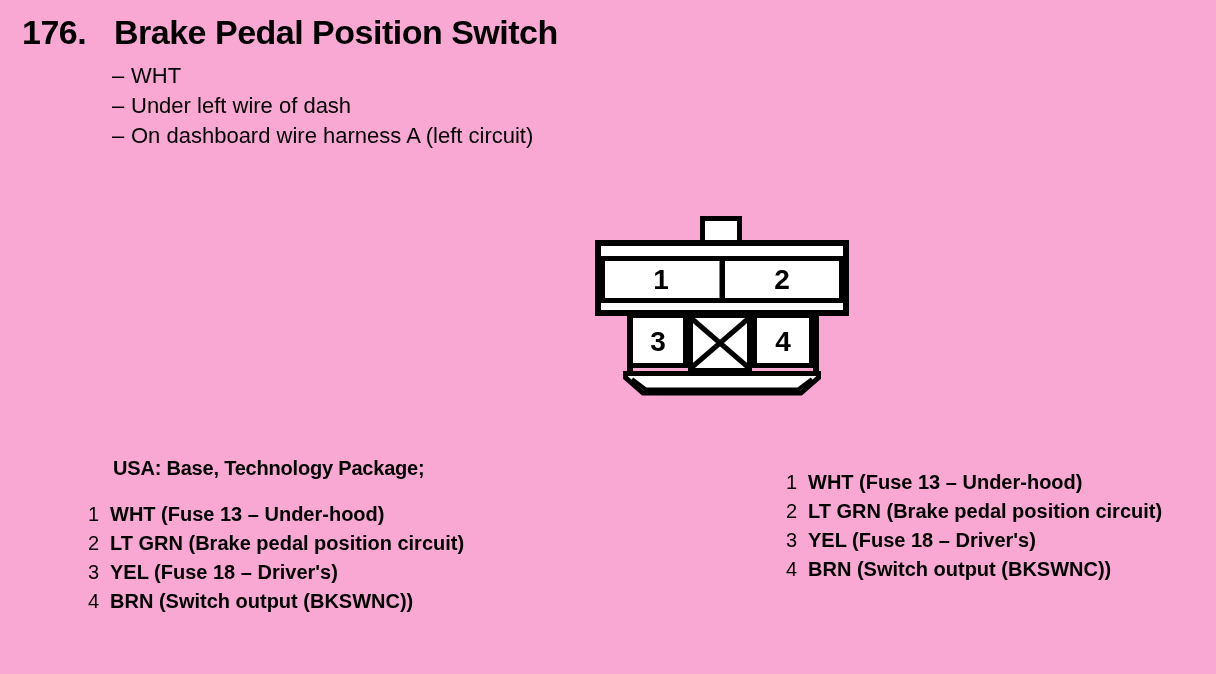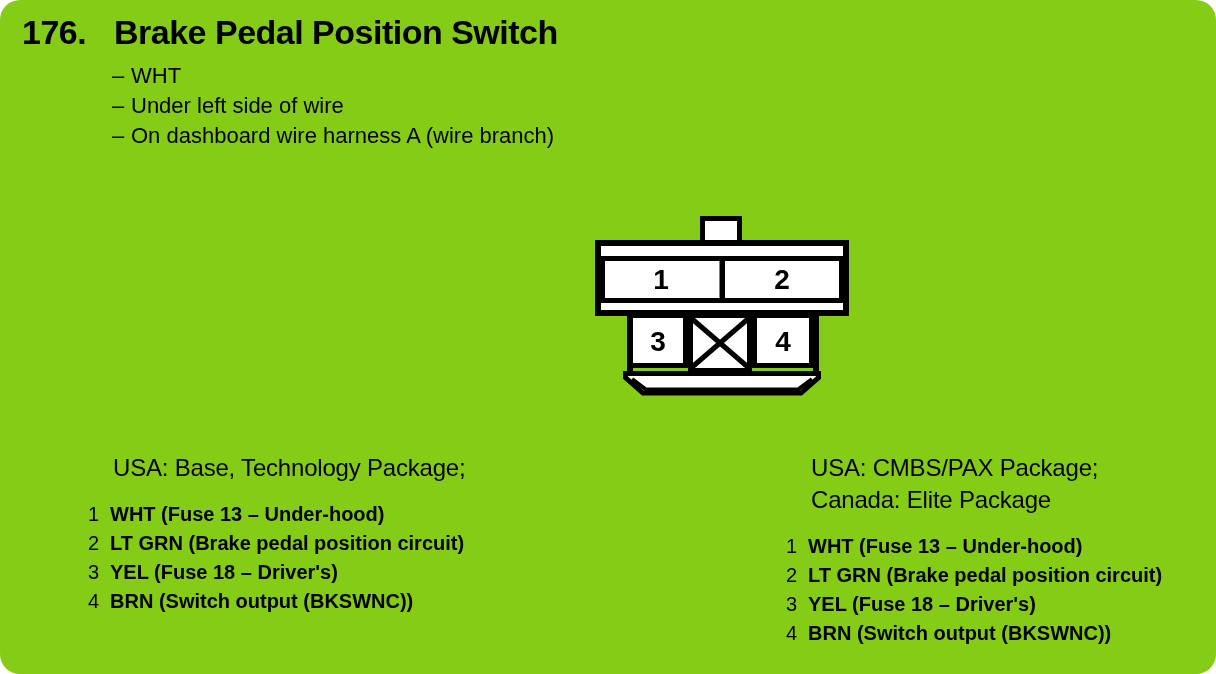--- a/index.html
+++ b/index.html
@@ -1,24 +1,23 @@
 <!DOCTYPE html>
 <html><head>
 <meta charset="utf-8">
 <style>
   html, body { margin: 0; padding: 0; background: #ffffff; }
   .page {
     position: relative;
     width: 1216px;
     height: 674px;
-    background: #84cc16;
+    background: #f9a8d4;
     color: #000000;
     font-family: "Liberation Sans", sans-serif;
     overflow: hidden;
-    border-radius: 20px;
   }
 
   
   .title-num {
     position: absolute;
     left: 22px;
     top: 13px;
     font-size: 34px;
     font-weight: bold;
     line-height: 38px;
@@ -69,22 +68,22 @@
   
   .variant {
     position: absolute;
     top: 452px;
     width: 430px;
   }
   .variant.left { left: 88px; }
   .variant.right { left: 786px; }
   .variant-heading {
     margin: 0 0 0 25px;
-    font-size: 24px;
-    font-weight: normal;
+    font-size: 20px;
+    font-weight: bold;
     line-height: 32px;
     letter-spacing: -0.2px;
   }
   .pins {
     margin-top: 16px;
     font-size: 20px;
     line-height: 29px;
   }
   .pin-row { display: flex; }
   .pin-num { flex: 0 0 13px; margin-right: 9px; }
@@ -98,25 +97,25 @@
   <span class="title-num">176.</span>
   <h1 class="title-text">Brake Pedal Position Switch</h1>
 
   <ul class="bullets">
     <li class="bullet">
       <span class="dash">–</span>
       <span>WHT</span>
     </li>
     <li class="bullet">
       <span class="dash">–</span>
-      <span>Under left side of wire</span>
+      <span>Under left wire of dash</span>
     </li>
     <li class="bullet">
       <span class="dash">–</span>
-      <span>On dashboard wire harness A (wire branch)</span>
+      <span>On dashboard wire harness A (left circuit)</span>
     </li>
   </ul>
 
   <svg class="connector-svg" width="258" height="184" viewBox="0 0 258 184">
 
     <rect class="box" x="108.5" y="6.5" width="37" height="26" stroke-width="5"></rect>
 
     <rect class="box" x="4" y="31" width="248" height="70" stroke-width="6"></rect>
 
     <rect class="box" x="8.5" y="46.5" width="119.5" height="42" stroke-width="5"></rect>
@@ -161,24 +160,20 @@
         <span class="pin-desc">YEL (Fuse 18 – Driver's)</span>
       </div>
       <div class="pin-row">
         <span class="pin-num">4</span>
         <span class="pin-desc">BRN (Switch output (BKSWNC))</span>
       </div>
     </div>
   </section>
 
   <section class="variant right">
-    <h2 class="variant-heading">
-      <span>USA: CMBS/PAX Package;</span><br>
-      <span>Canada: Elite Package</span>
-    </h2>
     <div class="pins">
       <div class="pin-row">
         <span class="pin-num">1</span>
         <span class="pin-desc">WHT (Fuse 13 – Under-hood)</span>
       </div>
       <div class="pin-row">
         <span class="pin-num">2</span>
         <span class="pin-desc">LT GRN (Brake pedal position circuit)</span>
       </div>
       <div class="pin-row">

